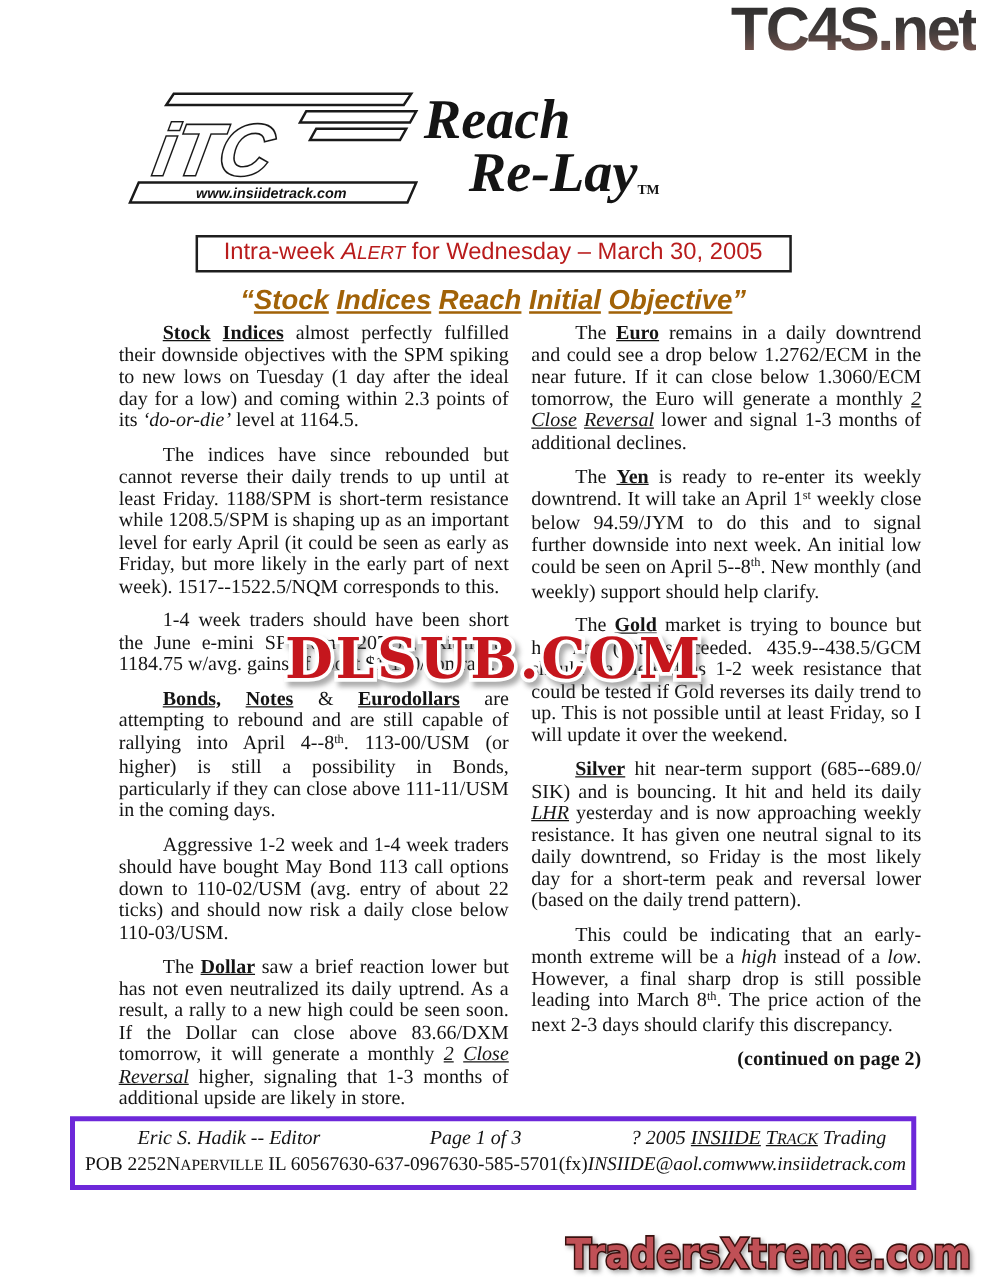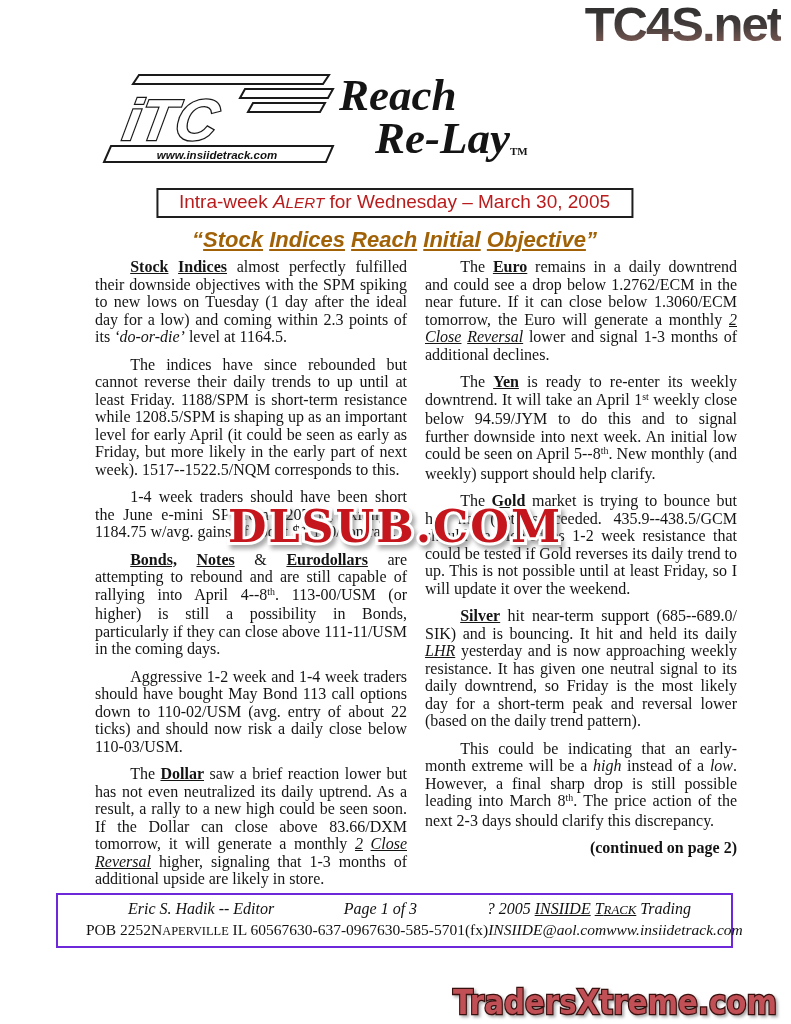--- a/index.html
+++ b/index.html
@@ -39,22 +39,22 @@
   .i{font-style:italic;}
   .u{text-decoration:underline;}
   .sc{font-size:0.8em;}
   .sup{font-size:0.62em;position:relative;top:-0.5em;}
 
   
   .watermark{position:absolute;top:497px;left:50%;transform:translateX(-50%);
              filter:drop-shadow(3px 4px 2px rgba(70,70,70,0.45));}
 
   
-  .footer{position:absolute;left:56px;right:56px;top:893px;border:2px solid #6d28d9;
-          padding:5px 28px 7px;font-size:16px;color:#111;background:#fff;}
+  .footer{position:absolute;left:56px;right:56px;top:893px;border:4px solid #6d28d9;
+          padding:5px 8px 7px;font-size:16px;color:#111;background:#fff;}
   .foot-line1{display:flex;justify-content:space-between;align-items:baseline;
               font-style:italic;padding:0 12px 0 42px;}
   .foot-line2{display:flex;justify-content:space-between;align-items:baseline;
               margin-top:3px;font-size:15.5px;white-space:nowrap;}
 
   
   .banner{position:absolute;top:981px;right:4px;
           filter:drop-shadow(2px 2px 1.5px rgba(40,40,40,0.4));}
 </style>
 </head>

